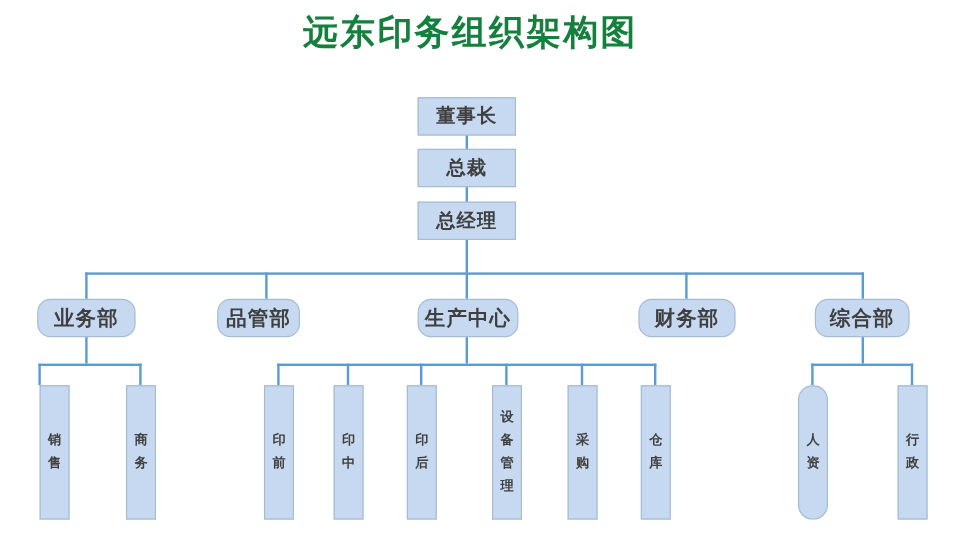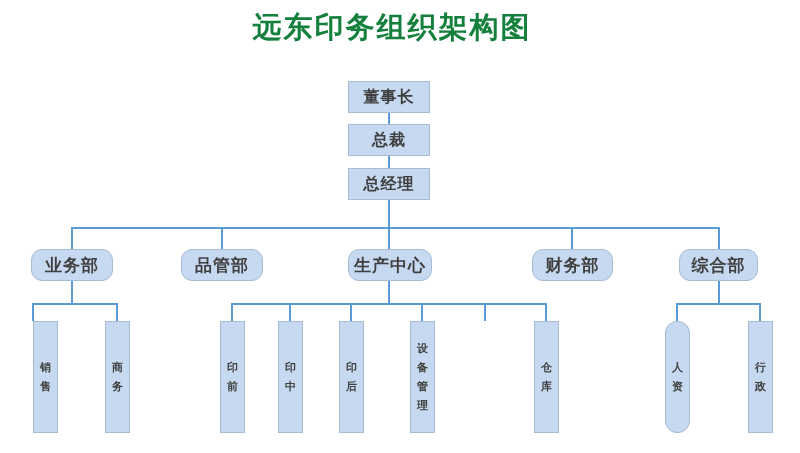--- a/index.html
+++ b/index.html
@@ -65,21 +65,21 @@
   <div class="vl" style="left:388px; top:200px; height:27px;"></div>
 
   <div class="hl" style="left:71px; top:227px; width:649px;"></div>
   <div class="vl" style="left:71px;  top:227px; height:22px;"></div>
   <div class="vl" style="left:221px; top:227px; height:22px;"></div>
   <div class="vl" style="left:388px; top:227px; height:22px;"></div>
   <div class="vl" style="left:571px; top:227px; height:22px;"></div>
   <div class="vl" style="left:718px; top:227px; height:22px;"></div>
 
   <div class="box hbox dept" style="left:31px;  width:82px;">业务部</div>
-  <div class="box hbox dept" style="left:181px; width:82px;text-align:right;">品管部</div>
+  <div class="box hbox dept" style="left:181px; width:69px;text-align:right;">品管部</div>
   <div class="box hbox dept" style="left:348px; width:84px;">生产中心</div>
   <div class="box hbox dept" style="left:532px; width:81px;">财务部</div>
   <div class="box hbox dept" style="left:679px; width:79px;">综合部</div>
 
   <div class="vl" style="left:71px; top:281px; height:22px;"></div>
   <div class="hl" style="left:32px; top:303px; width:86px;"></div>
   <div class="vl" style="left:32px;  top:303px; height:18px;"></div>
   <div class="vl" style="left:116px; top:303px; height:18px;"></div>
 
   <div class="vl" style="left:388px; top:281px; height:22px;"></div>
@@ -95,17 +95,18 @@
   <div class="hl" style="left:676px; top:303px; width:85px;"></div>
   <div class="vl" style="left:676px; top:303px; height:18px;"></div>
   <div class="vl" style="left:759px; top:303px; height:18px;"></div>
 
   <div class="box vbox" style="left:21px;margin-left:12px;">销售</div>
   <div class="box vbox" style="left:105px;">商务</div>
   <div class="box vbox" style="left:220px;">印前</div>
   <div class="box vbox" style="left:278px;">印中</div>
   <div class="box vbox" style="left:339px;">印后</div>
   <div class="box vbox" style="left:410px;">设备管理</div>
+  <div class="box vbox" style="left:473px;">采购</div>
   <div class="box vbox" style="left:534px;">仓库</div>
   <div class="box vbox" style="left:665px;border-radius:12px;">人资</div>
   <div class="box vbox" style="left:748px;">行政</div>
 
 </div>
 
 </body></html>

